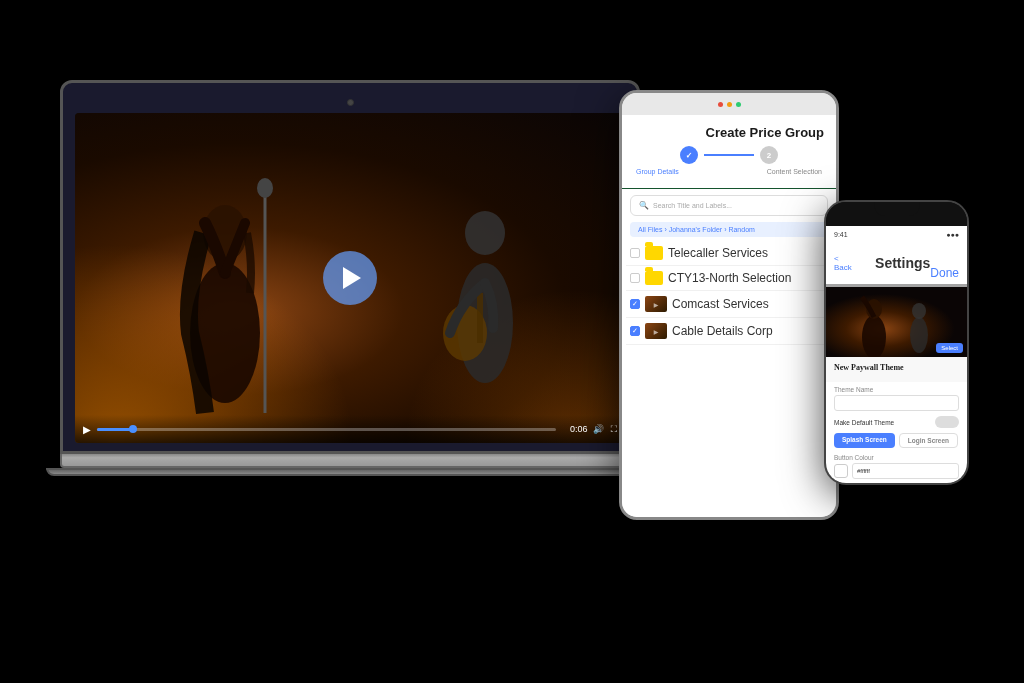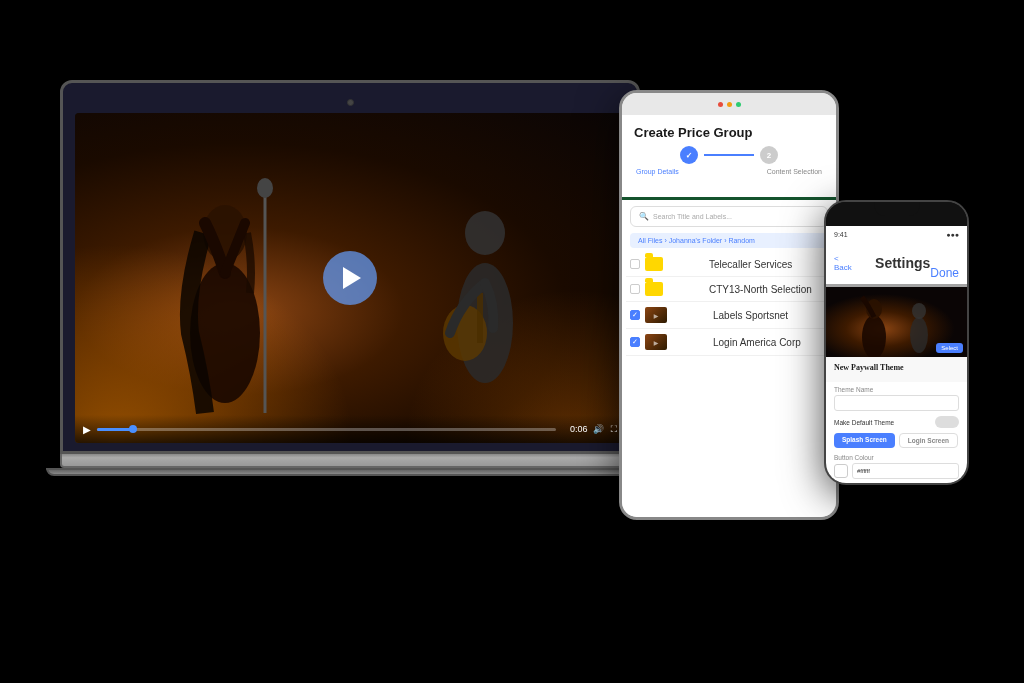--- a/index.html
+++ b/index.html
@@ -230,23 +230,23 @@
     }
 
     .tablet-content {
       background: white;
       height: calc(100% - 22px);
       overflow: hidden;
     }
 
     .tablet-app-header {
       background: white;
-      padding: 10px 12px 22px;
-      border-bottom: 3px solid #14532d;
-      text-align: left;
+      padding: 10px 12px 13px;
+      border-bottom: 1px solid #14532d;
+      text-align: right;
     }
 
     .tablet-title {
       font-size: 13px;
       font-weight: 700;
       color: #1a1a1a;
       margin-bottom: 6px;
     }
 
     
@@ -393,27 +393,26 @@
       display: flex;
       align-items: center;
       justify-content: center;
     }
 
     .file-thumb-concert {
       background: linear-gradient(135deg, #8B4513, #2d1a00);
     }
 
     .file-name {
-      font-size: 10px;
+      font-size: 12px;
       color: #333;
       flex: 1;
       white-space: nowrap;
       overflow: hidden;
       text-overflow: ellipsis;
-      margin-left: 41px;
     }
 
     
     .phone {
       position: absolute;
       right: 55px;
       top: 200px;
       width: 145px;
       height: 285px;
       background: #111;
@@ -717,29 +716,29 @@
           <div class="file-checkbox"></div>
           <div class="file-folder-icon"></div>
           <span class="file-name">CTY13-North Selection</span>
         </div>
 
         <div class="file-item">
           <div class="file-checkbox file-checkbox-checked"></div>
           <div class="file-thumb file-thumb-concert">
             <span style="color:rgba(255,255,255,0.6);font-size:6px;">▶</span>
           </div>
-          <span class="file-name">Labels Sportsnet</span>
+          <span class="file-name">Comcast Services</span>
         </div>
 
         <div class="file-item">
           <div class="file-checkbox file-checkbox-checked"></div>
           <div class="file-thumb file-thumb-concert">
             <span style="color:rgba(255,255,255,0.6);font-size:6px;">▶</span>
           </div>
-          <span class="file-name">Login America Corp</span>
+          <span class="file-name">Cable Details Corp</span>
         </div>
 
       </div>
     </div>
   </div>
 
   <div class="phone">
     <div class="phone-notch">
       <div class="phone-notch-cutout"></div>
     </div>

